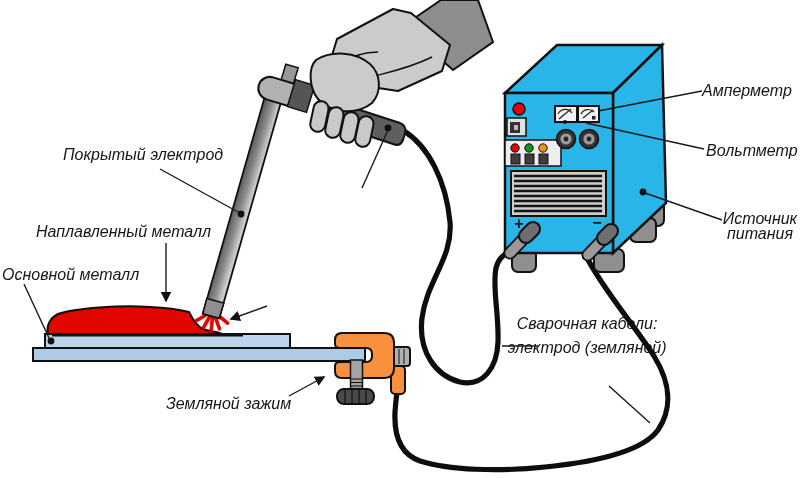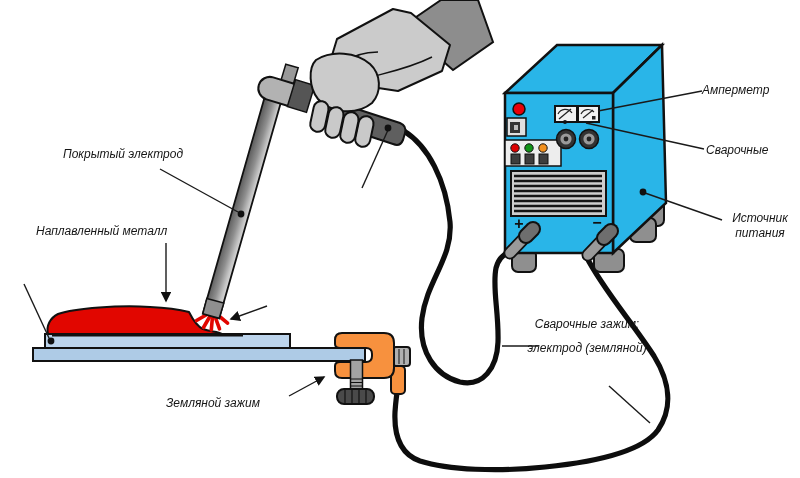--- a/index.html
+++ b/index.html
@@ -1,20 +1,20 @@
 <!DOCTYPE html>
 <html><head>
 <meta charset="utf-8">
 <style>
   html,body{margin:0;padding:0;background:#fff;}
   body{width:800px;height:478px;overflow:hidden;position:relative;
        font-family:"Liberation Sans", sans-serif;}
   .canvas{position:absolute;left:0;top:0;width:800px;height:478px;background:#ffffff;}
   svg.art{position:absolute;left:0;top:0;}
-  .lbl{position:absolute;font-style:italic;font-size:12px;color:#161616;
+  .lbl{position:absolute;font-style:italic;font-size:16px;color:#161616;
        white-space:nowrap;line-height:15px;}
   .lbl.center{text-align:center;white-space:normal;}
   .cables-block{line-height:24px;}
   .ps-block{line-height:15px;}
 </style>
 </head>
 <body>
 
 <div class="canvas">
 
@@ -200,27 +200,28 @@
   <g fill="#111">
     <circle cx="241" cy="214" r="3.4"></circle>
     <circle cx="388" cy="128" r="3.4"></circle>
     <circle cx="51" cy="341" r="3.4"></circle>
     <circle cx="643" cy="192" r="3.4"></circle>
   </g>
 </svg>
 
 <div class="lbl" style="left:36px;top:224px">Наплавленный металл</div>
 <div class="lbl" style="left:63px;top:147px">Покрытый электрод</div>
+<div class="lbl" style="left:2px;top:267px">Основной металл</div>
 <div class="lbl" style="left:166px;top:396px">Земляной зажим</div>
 <div class="lbl" style="left:702px;top:83px">Амперметр</div>
-<div class="lbl" style="left:706px;top:143px">Сварочные</div>
+<div class="lbl" style="left:706px;top:143px">Вольтметр</div>
 
 <div class="lbl center ps-block" style="left:718px;top:211px;width:84px">
   <div>Источник</div>
   <div>питания</div>
 </div>
 
 <div class="lbl center cables-block" style="left:502px;top:312px;width:170px">
-  <div>Сварочные зажим:</div>
+  <div>Сварочная кабели:</div>
   <div>электрод (земляной)</div>
 </div>
 
 </div>
 
 </body></html>

